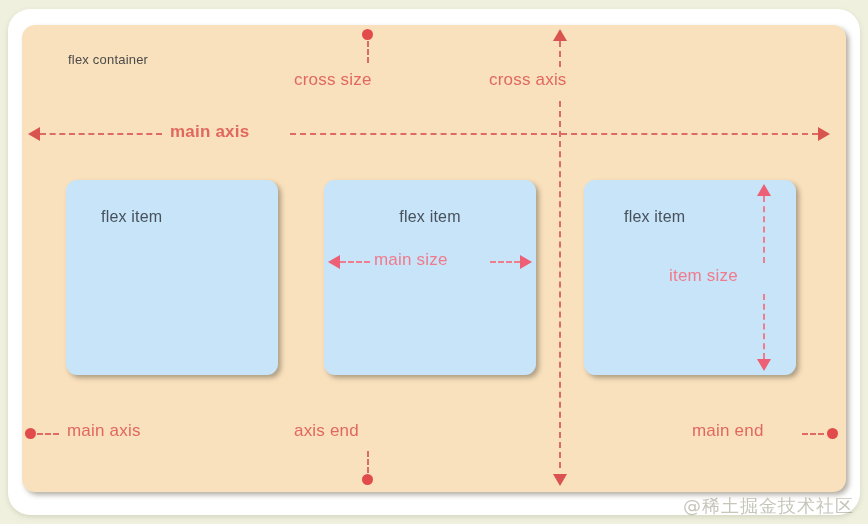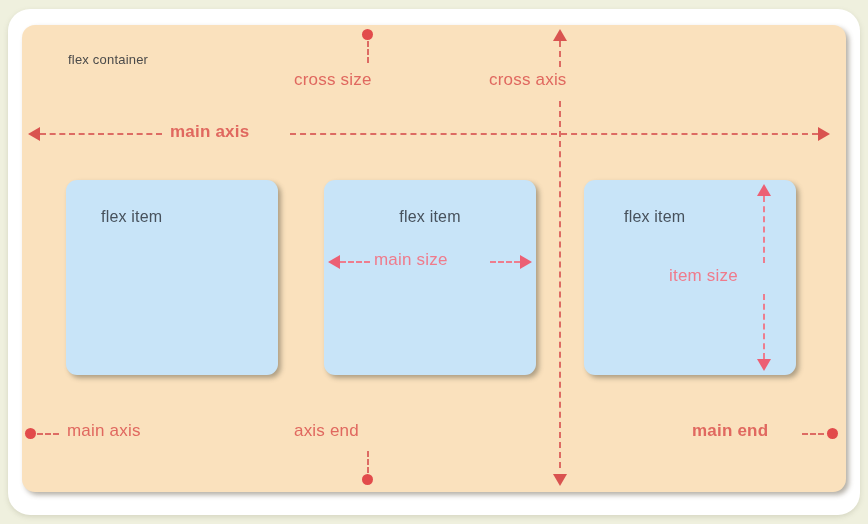--- a/index.html
+++ b/index.html
@@ -213,20 +213,21 @@
     </div>
 
     <div class="dot" style="left:3px; top:403px;"></div>
     <div class="hline" style="left:15px; top:408px; width:22px;"></div>
     <div class="anno" style="left:45px; top:396px;">main axis</div>
 
     <div class="anno" style="left:272px; top:396px;">axis end</div>
     <div class="vline" style="left:345px; top:426px; height:22px;"></div>
     <div class="dot" style="left:340px; top:449px;"></div>
 
-    <div class="anno" style="left:670px; top:396px;font-weight:bold;">main end</div>
+    <div class="anno" style="left:670px; top:396px;">main end</div>
     <div class="hline" style="left:780px; top:408px; width:22px;"></div>
     <div class="dot" style="left:805px; top:403px;"></div>
 
   </div>
 
+  <div id="watermark">@稀土掘金技术社区</div>
 
 </div>
 
 </body></html>

